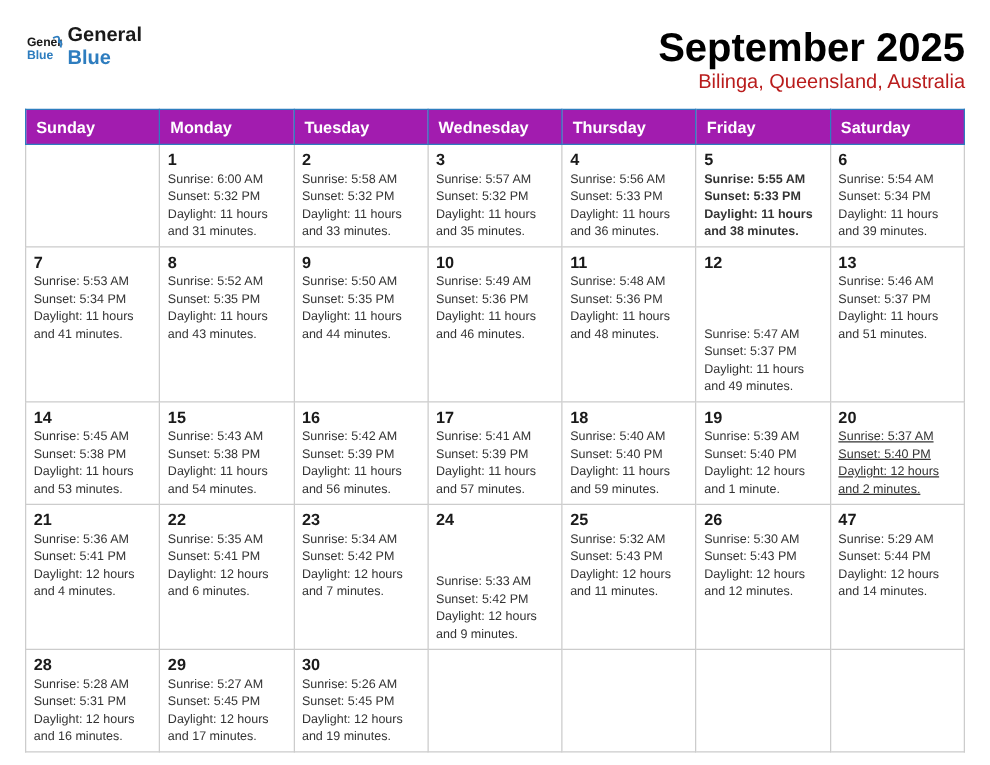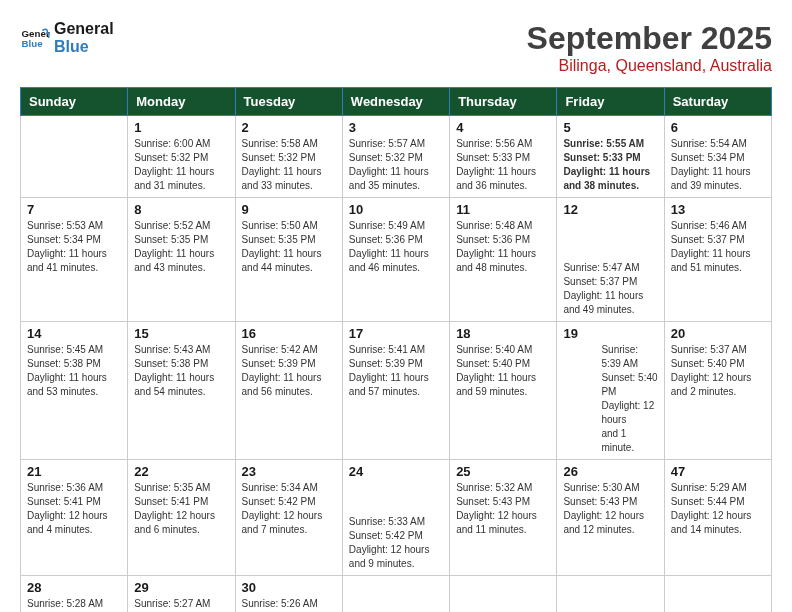--- a/index.html
+++ b/index.html
@@ -11,33 +11,33 @@
       padding: 20px;
     }
     .logo-icon {
       width: 30px;
       height: 30px;
       margin-right: 4px;
     }
     .month-title {
       font-size: 32px;
       font-weight: bold;
-      color: #404040;
+      color: #000000;
     }
     .subtitle {
       font-size: 16px;
       color: #b91c1c;
     }
     .calendar {
       width: 100%;
       border-collapse: collapse;
       font-size: 11px;
     }
     .calendar th {
-      background: #14532d;
+      background: #a21caf;
       color: #fff;
       text-align: left;
       padding: 6px 8px;
       font-size: 13px;
       font-weight: bold;
       border: 1px solid #2e7dbf;
     }
     .calendar td {
       border: 1px solid #ccc;
       vertical-align: top;
@@ -225,28 +225,28 @@
         </td>
         <td>
           <span class="day-number">18</span>
           <div class="day-info" style="white-space: pre-line;">Sunrise: 5:40 AM
 Sunset: 5:40 PM
 Daylight: 11 hours
 and 59 minutes.</div>
         </td>
         <td>
           <span class="day-number">19</span>
-          <div class="day-info" style="white-space: pre-line; margin-left: 38px;">Sunrise: 5:39 AM
+          <div class="day-info" style="white-space: pre-line;">Sunrise: 5:39 AM
 Sunset: 5:40 PM
 Daylight: 12 hours
 and 1 minute.</div>
         </td>
         <td>
           <span class="day-number">20</span>
-          <div class="day-info" style="white-space: pre-line;">Sunrise: 5:37 AM
+          <div class="day-info" style="white-space: pre-line; text-decoration: underline;">Sunrise: 5:37 AM
 Sunset: 5:40 PM
 Daylight: 12 hours
 and 2 minutes.</div>
         </td>
       </tr>
       <tr>
         <td>
           <span class="day-number">21</span>
           <div class="day-info" style="white-space: pre-line;">Sunrise: 5:36 AM
 Sunset: 5:41 PM

